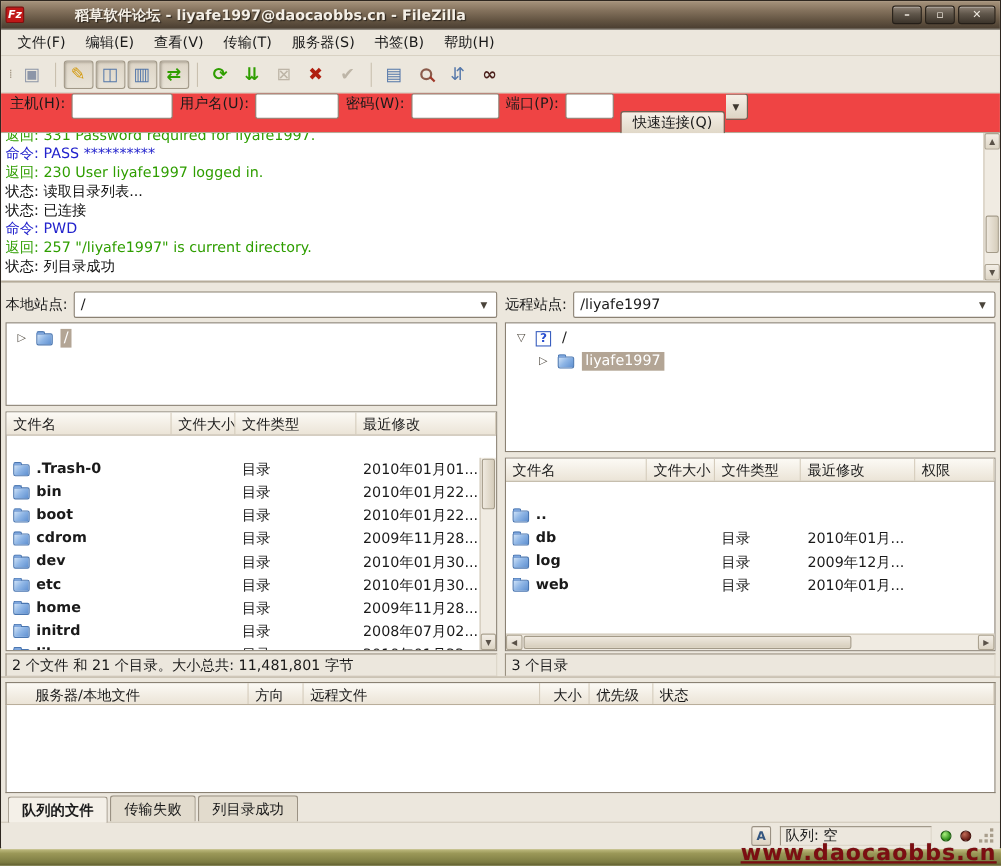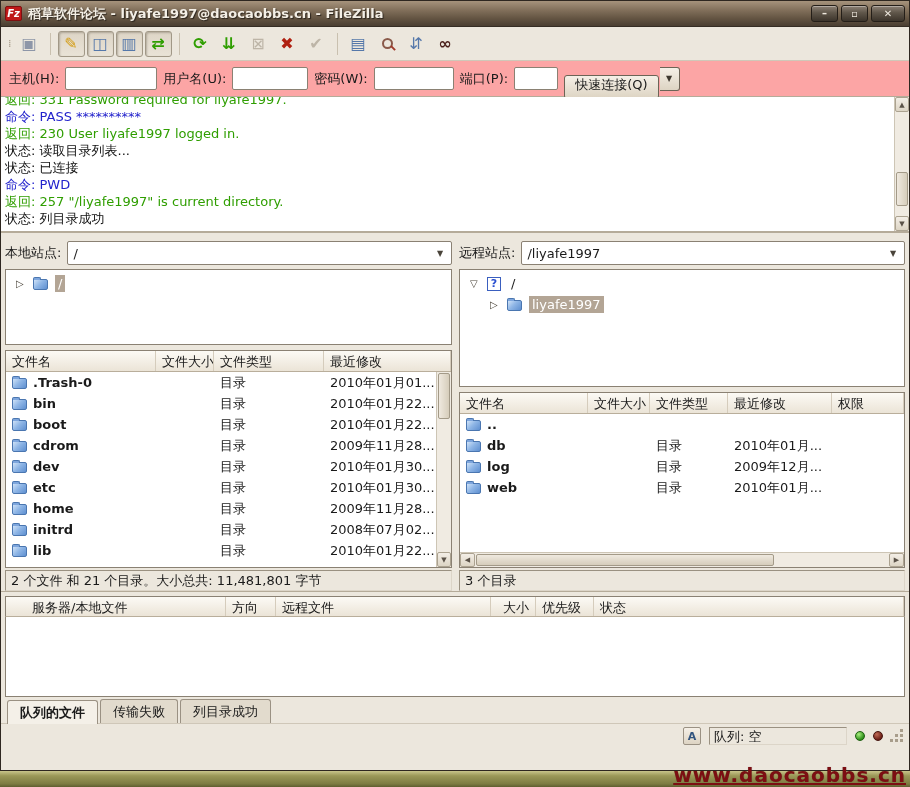--- a/index.html
+++ b/index.html
@@ -10,21 +10,21 @@
   .watermark { position:absolute; right:4px; bottom:0px; font-size:20px; font-weight:bold;
     color:#7c0e12; text-decoration:underline; letter-spacing:1px; z-index:50;
     text-shadow:0 0 1px rgba(0,0,0,.35);margin-left:16px; }
 
   .window { position:absolute; top:0; left:0; width:910px; height:771px;
     background:#ece7dd; border:1px solid #2e2720; display:flex; flex-direction:column; }
 
   
   .titlebar { height:26px; flex:none; display:flex; align-items:center; padding:0 4px;
     background:linear-gradient(180deg,#a6937c 0%,#83715c 35%,#635442 70%,#4a3e31 100%);
-    border-bottom:1px solid #352d24; }
+    border-bottom:1px solid #352d24;gap:40px; }
   .fz-logo { width:17px; height:15px; background:#bf1818; color:#fff; border:1px solid #7e0f0f;
     border-radius:2px; font-size:10px; font-weight:bold; font-style:italic;
     display:inline-flex; align-items:center; justify-content:center; margin-right:6px; flex:none; }
   .title-text { color:#f4efe6; font-weight:bold; font-size:13px; text-shadow:1px 1px 1px #2c251d;
     flex:1; white-space:nowrap; overflow:hidden; }
   .winbtns { display:flex; gap:3px; flex:none; }
   .wbtn { min-width:27px; height:17px; padding:0 4px; border:1px solid #241e18; border-radius:3px;
     background:linear-gradient(180deg,#8d8175 0%,#5f564a 45%,#3c342b 100%);
     color:#efe9df; font-size:10px; font-weight:bold; line-height:15px; text-align:center;
     box-shadow:inset 0 1px 0 rgba(255,255,255,.35); cursor:default; }
@@ -47,22 +47,22 @@
   .ticon { font-size:16px; line-height:1; }
   .ic-gray { color:#8d96a8; } .ic-pencil { color:#d49c12; } .ic-blue { color:#5578aa; }
   .ic-green { color:#2f9e00; font-weight:bold; } .ic-dis { color:#bdb5a7; }
   .ic-red { color:#b02010; }
   .ic-find { color:#4a1f1a; font-weight:bold; }
   .mag { width:11px; height:11px; border:2px solid #8a5a4a; border-radius:50%; position:relative; display:inline-block; }
   .mag::after { content:""; position:absolute; width:6px; height:2px; background:#a03a2a;
     transform:rotate(45deg); right:-5px; bottom:-2px; }
 
   
-  .quickbar { height:36px; flex:none; display:flex; align-items:center; padding:0 8px; gap:6px;
-    background:#fca5a5; border-bottom:1px solid #b5ab99; }
+  .quickbar { height:36px; flex:none; display:flex; align-items:flex-start; padding:0 8px; gap:6px;
+    background:#ef4444; border-bottom:1px solid #b5ab99; }
   .qc-label { white-space:nowrap; }
   .qc-input { height:23px; border:1px solid #8a8173; border-radius:2px; background:#fff;
     padding:0 4px; font:13px "DejaVu Sans",sans-serif; }
   .qc-btn { height:24px; padding:0 10px; border:1px solid #6c6456; border-radius:3px;
     background:linear-gradient(180deg,#f5f0e7,#ddd4c3); cursor:default; white-space:nowrap;margin-top:16px; }
   .qc-drop { width:20px; height:24px; border:1px solid #6c6456; border-left:none; border-radius:0 3px 3px 0;
     background:linear-gradient(180deg,#f5f0e7,#ddd4c3); display:flex; align-items:center; justify-content:center;
     font-size:9px; color:#3e382f; margin-left:-5px; }
 
   
@@ -107,21 +107,21 @@
   .qicon { width:14px; height:14px; background:#fff; border:1px solid #3a5fbf; color:#2a4fd0;
     font-size:11px; font-weight:bold; display:inline-flex; align-items:center; justify-content:center; }
 
   .folder { display:inline-block; width:15px; height:11px; position:relative; flex:none;
     background:linear-gradient(135deg,#cfe2f7 0%,#8fb6e6 45%,#5e8fd0 100%);
     border:1px solid #4a76b0; border-radius:1px 2px 2px 2px; margin-top:2px; }
   .folder::before { content:""; position:absolute; top:-3px; left:-1px; width:6px; height:2px;
     background:#7ea6dd; border:1px solid #4a76b0; border-bottom:none; border-radius:2px 2px 0 0; }
 
   .listbox { flex:1; display:flex; flex-direction:column; border:1px solid #8a8173;
-    background:#fff; min-height:0; margin-top:5px; }
+    background:#fff; min-height:0; margin-top:5px;gap:20px; }
   .lheader { height:21px; flex:none; display:flex; background:linear-gradient(180deg,#fcfaf5,#ebe4d7);
     border-bottom:1px solid #b9ae9b; }
   .hcell { padding:2px 6px; border-right:1px solid #d5ccbc; white-space:nowrap; overflow:hidden; }
   .rows { flex:1; overflow:hidden; display:flex; min-height:0; }
   .rows-inner { flex:1; min-width:0; }
   .frow { height:21px; display:flex; align-items:center; }
   .fcell { padding:0 6px; white-space:nowrap; overflow:hidden; }
   .c-name { display:flex; align-items:center; gap:6px;font-weight:bold; }
   .num { text-align:right; }
   .pane-status { height:21px; flex:none; margin-top:2px; background:#ece7dd;
@@ -170,20 +170,29 @@
     <div class="titlebar">
       <span class="fz-logo">Fz</span>
       <span class="title-text">稻草软件论坛 - liyafe1997@daocaobbs.cn - FileZilla</span>
       <span class="winbtns">
         <span class="wbtn">–</span>
         <span class="wbtn">▫</span>
         <span class="wbtn close">✕</span>
       </span>
     </div>
 
+    <div class="menubar">
+      <span class="menu-item">文件(F)</span>
+      <span class="menu-item">编辑(E)</span>
+      <span class="menu-item">查看(V)</span>
+      <span class="menu-item">传输(T)</span>
+      <span class="menu-item">服务器(S)</span>
+      <span class="menu-item">书签(B)</span>
+      <span class="menu-item">帮助(H)</span>
+    </div>
 
     <div class="toolbar">
       <span class="tgrip">⁞</span>
       <span class="tbtn">
           <span class="ticon ic-gray">▣</span>
         </span>
       <span class="tsep"></span>
       <span class="tbtn pressed">
           <span class="ticon ic-pencil">✎</span>
         </span>

